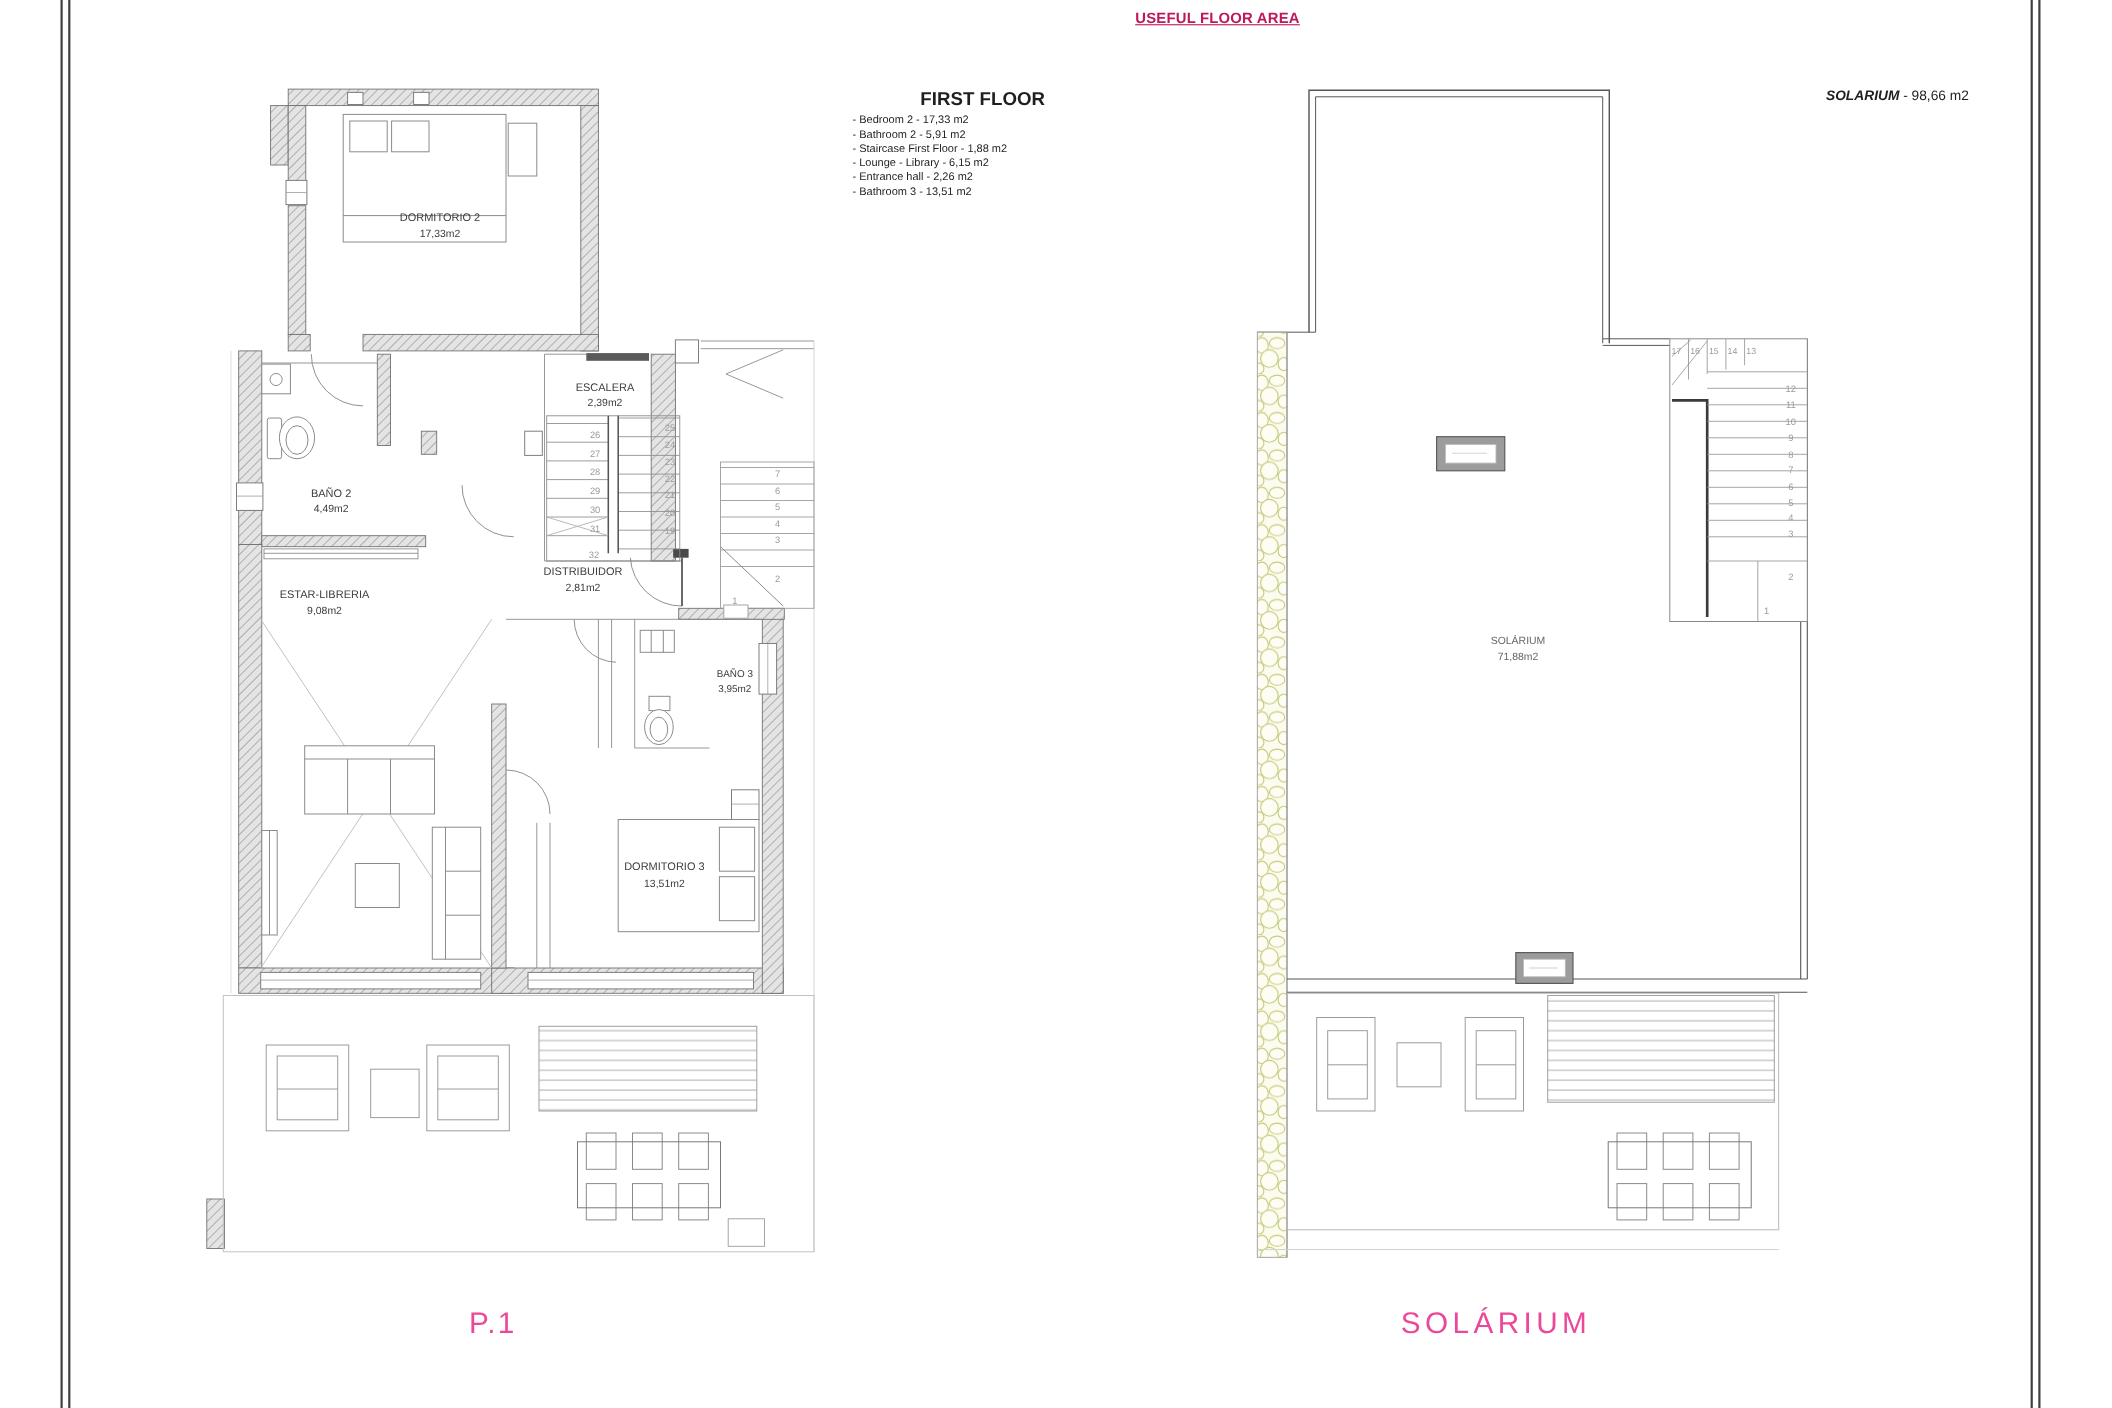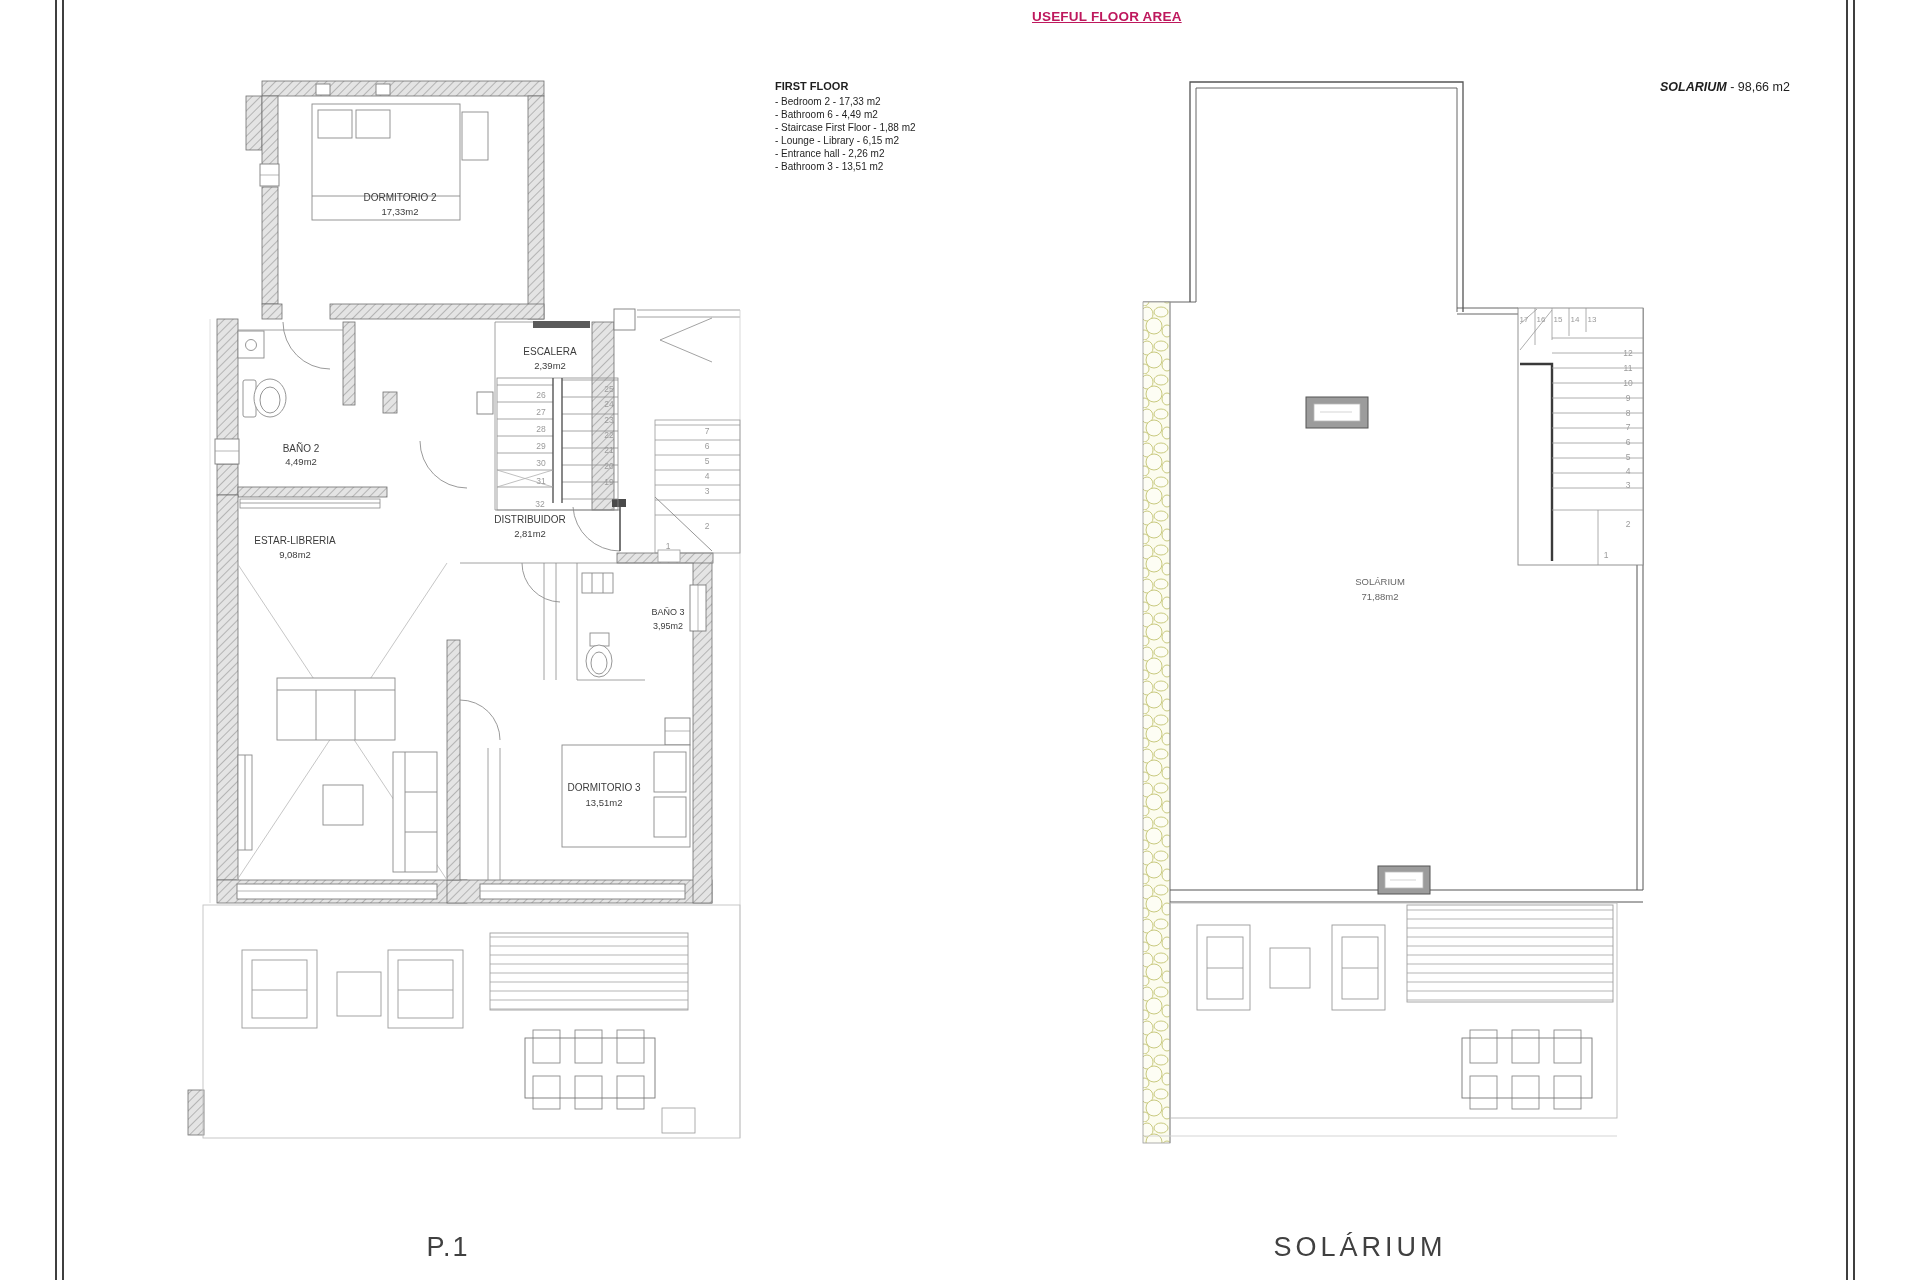--- a/index.html
+++ b/index.html
@@ -1,46 +1,46 @@
 <!DOCTYPE html>
 <html><head>
 <meta charset="utf-8">
 <style>
   html,body{margin:0;padding:0;background:#ffffff;}
   body{width:1920px;height:1280px;position:relative;font-family:"Liberation Sans",sans-serif;overflow:hidden;}
   .border-line{position:absolute;top:0;bottom:0;width:2px;background:#3f3f3f;}
   #plan-svg{position:absolute;left:0;top:0;}
   .sheet-title{position:absolute;left:1032px;top:9px;width:220px;font-size:13.5px;font-weight:bold;color:#be185d;letter-spacing:.2px;text-decoration:underline;}
   .legend{position:absolute;left:775px;top:80px;width:175px;color:#1f1f1f;}
-  .legend-heading{text-align:left;font-weight:bold;font-size:11px;margin-bottom:3px;}
+  .legend-heading{text-align:right;font-weight:bold;font-size:17px;margin-bottom:3px;}
   .legend-item{font-size:10px;line-height:13px;white-space:nowrap;}
   .solarium-note{position:absolute;left:1660px;top:80px;font-size:12.5px;color:#1f1f1f;white-space:nowrap;}
   .solarium-note b{font-weight:bold;font-style:italic;}
-  .plan-caption{position:absolute;color:#404040;font-size:27px;text-align:center;margin-top:44px;}
+  .plan-caption{position:absolute;color:#ec4899;font-size:27px;text-align:center;}
   #caption-p1{left:388px;top:1188px;width:120px;letter-spacing:2px;}
   #caption-solarium{left:1255px;top:1188px;width:210px;letter-spacing:4px;}
   svg text{font-family:"Liberation Sans",sans-serif;}
   .room-name{font-size:10px;fill:#3c3c3c;}
   .room-area{font-size:9.5px;fill:#3c3c3c;}
   .stair-num{font-size:8.5px;fill:#9b9b9b;}
 </style>
 </head>
 <body>
 
 <div class="border-line" style="left:55px"></div>
 <div class="border-line" style="left:62px"></div>
 <div class="border-line" style="left:1846px"></div>
 <div class="border-line" style="left:1853px"></div>
 
 <div class="sheet-title">USEFUL FLOOR AREA</div>
 
 <div class="legend">
   <div class="legend-heading">FIRST FLOOR</div>
   <div class="legend-item">- Bedroom 2 - 17,33 m2</div>
-  <div class="legend-item">- Bathroom 6 - 4,49 m2</div>
+  <div class="legend-item">- Bathroom 2 - 5,91 m2</div>
   <div class="legend-item">- Staircase First Floor - 1,88 m2</div>
   <div class="legend-item">- Lounge - Library - 6,15 m2</div>
   <div class="legend-item">- Entrance hall - 2,26 m2</div>
   <div class="legend-item">- Bathroom 3 - 13,51 m2</div>
 </div>
 
 <div class="solarium-note"><b>SOLARIUM</b><span> - 98,66 m2</span></div>
 
 <svg id="plan-svg" width="1920" height="1280" viewBox="0 0 1920 1280">
   <defs>

